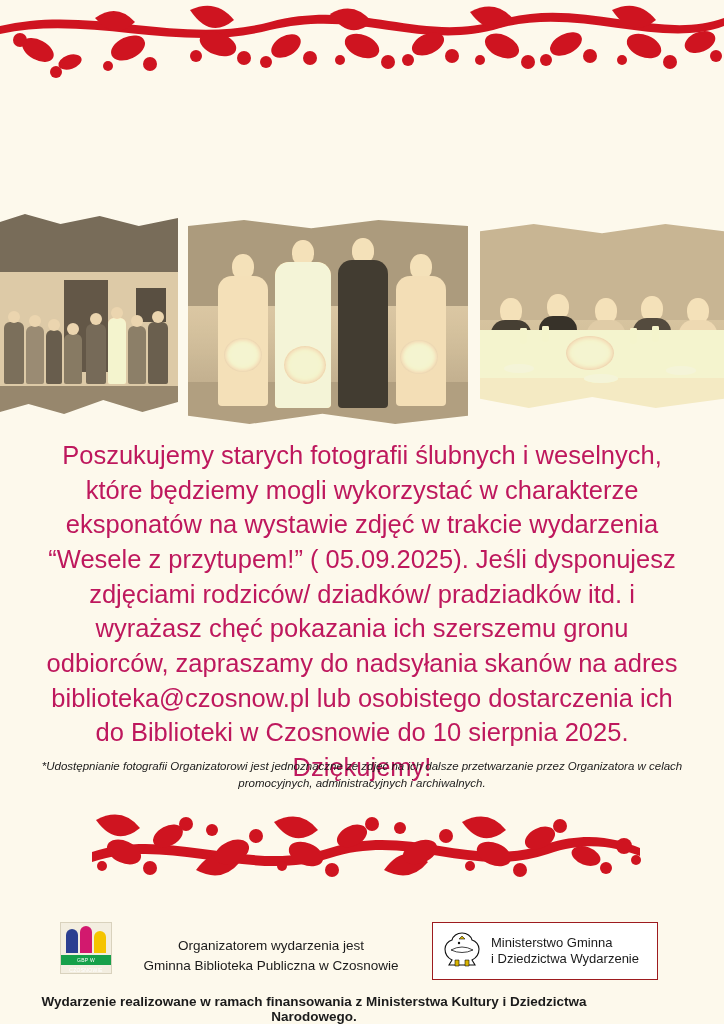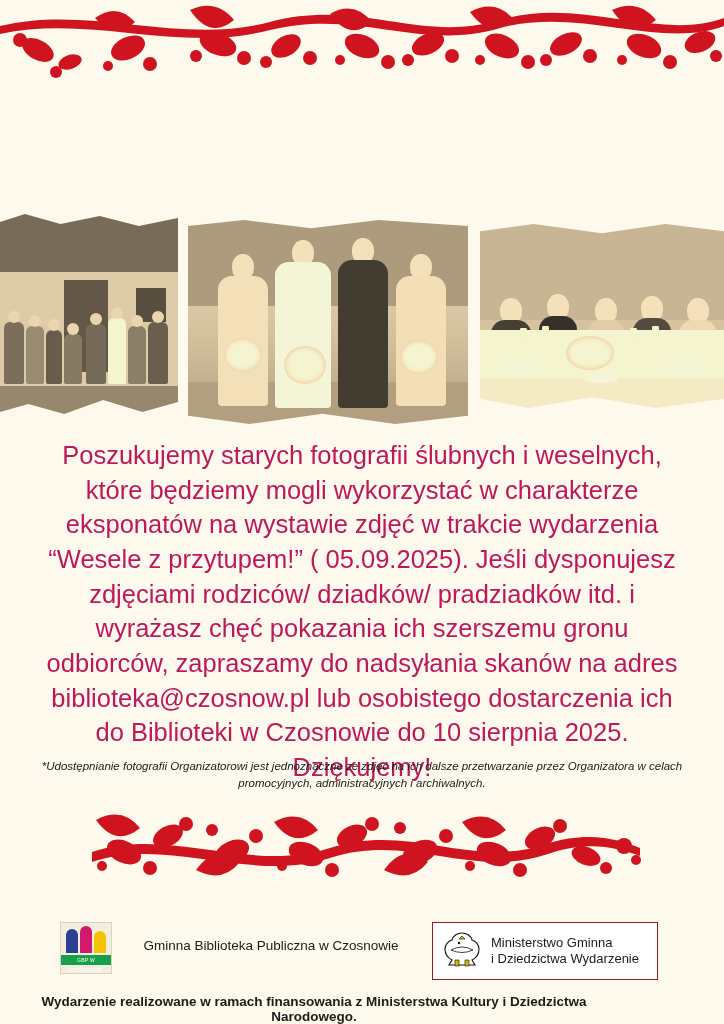--- a/index.html
+++ b/index.html
@@ -399,20 +399,21 @@
   <div class="logo-gbp">
     <div class="gbp-blue"></div>
     <div class="gbp-pink"></div>
     <div class="gbp-yellow"></div>
     <div class="gbp-bar">
         <span>GBP W CZOSNOWIE</span>
       </div>
   </div>
 
   <div class="org-text">
+    <div>Organizatorem wydarzenia jest</div>
     <div>Gminna Biblioteka Publiczna w Czosnowie</div>
   </div>
 
   <div class="logo-mkidn">
     <svg class="eagle" viewBox="0 0 46 46">
       <path d="M23 5 c-5 0 -9 3 -10 7 c-4 1 -7 5 -7 9 c0 5 3 9 7 11 l-3 5 h26 l-3 -5 c4 -2 7 -6 7 -11 c0 -4 -3 -8 -7 -9 c-1 -4 -5 -7 -10 -7 z" fill="#ffffff" stroke="#111111" stroke-width="1.1"></path>
       <path d="M23 8 l3 3 h-6 z" fill="#d9b400" stroke="#111" stroke-width=".6"></path>
       <circle cx="20" cy="15" r="1.2" fill="#111"></circle>
       <path d="M12 22 q11 -6 22 0 q-11 5 -22 0 z" fill="none" stroke="#111" stroke-width=".8"></path>
       <path d="M16 32 h4 v6 h-4 z M26 32 h4 v6 h-4 z" fill="#d9b400" stroke="#111" stroke-width=".6"></path>

